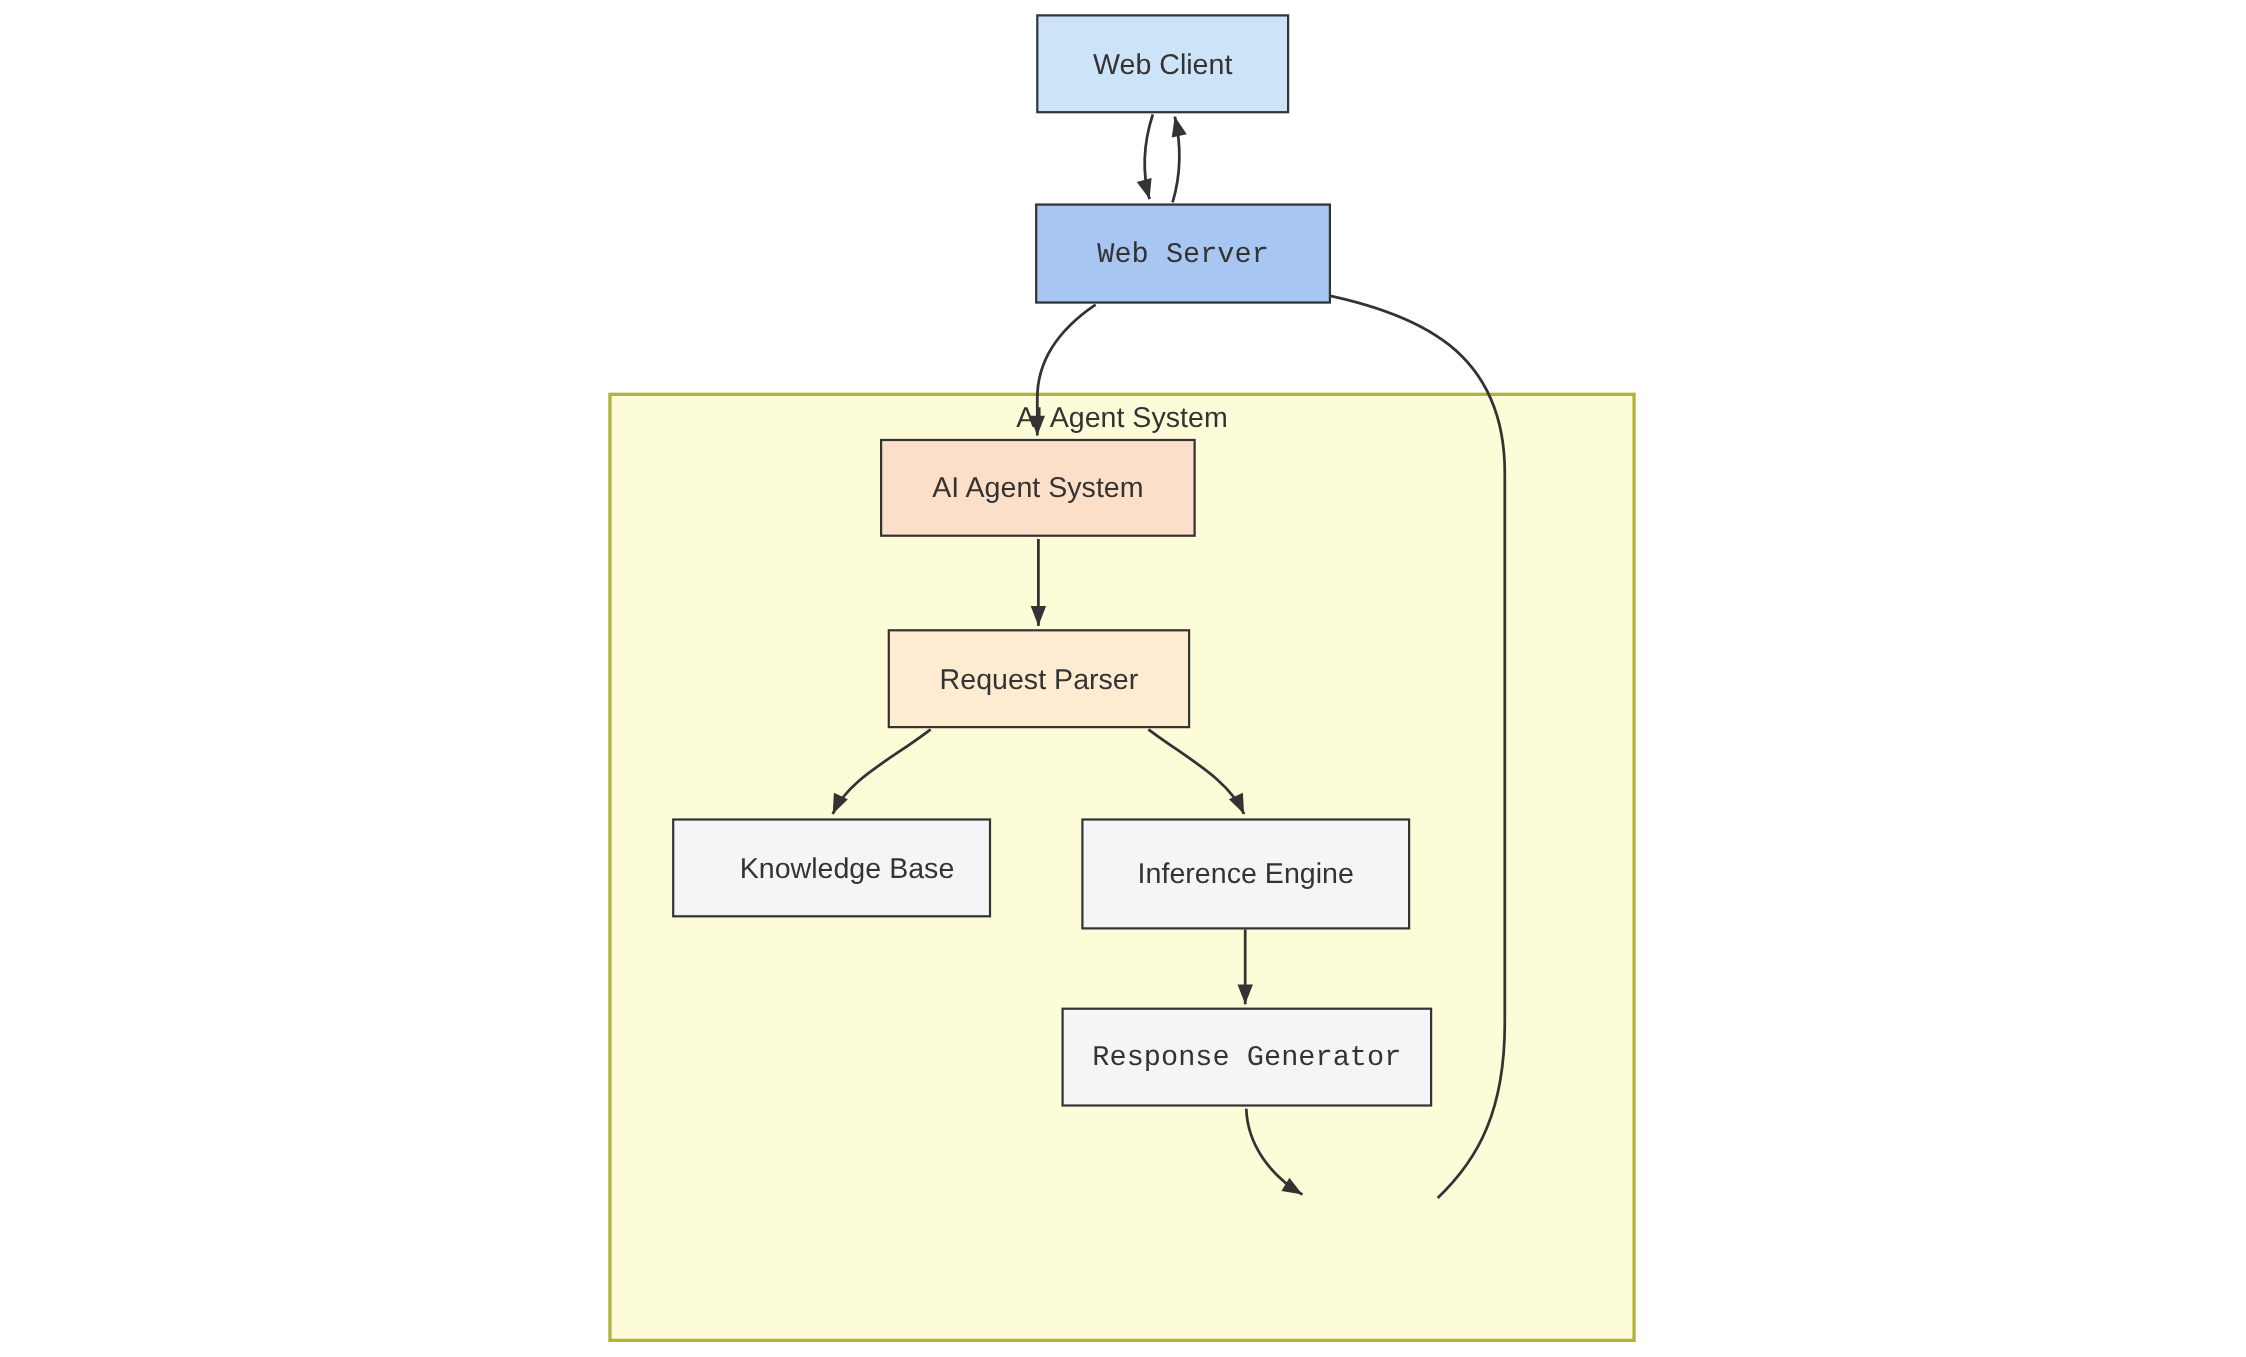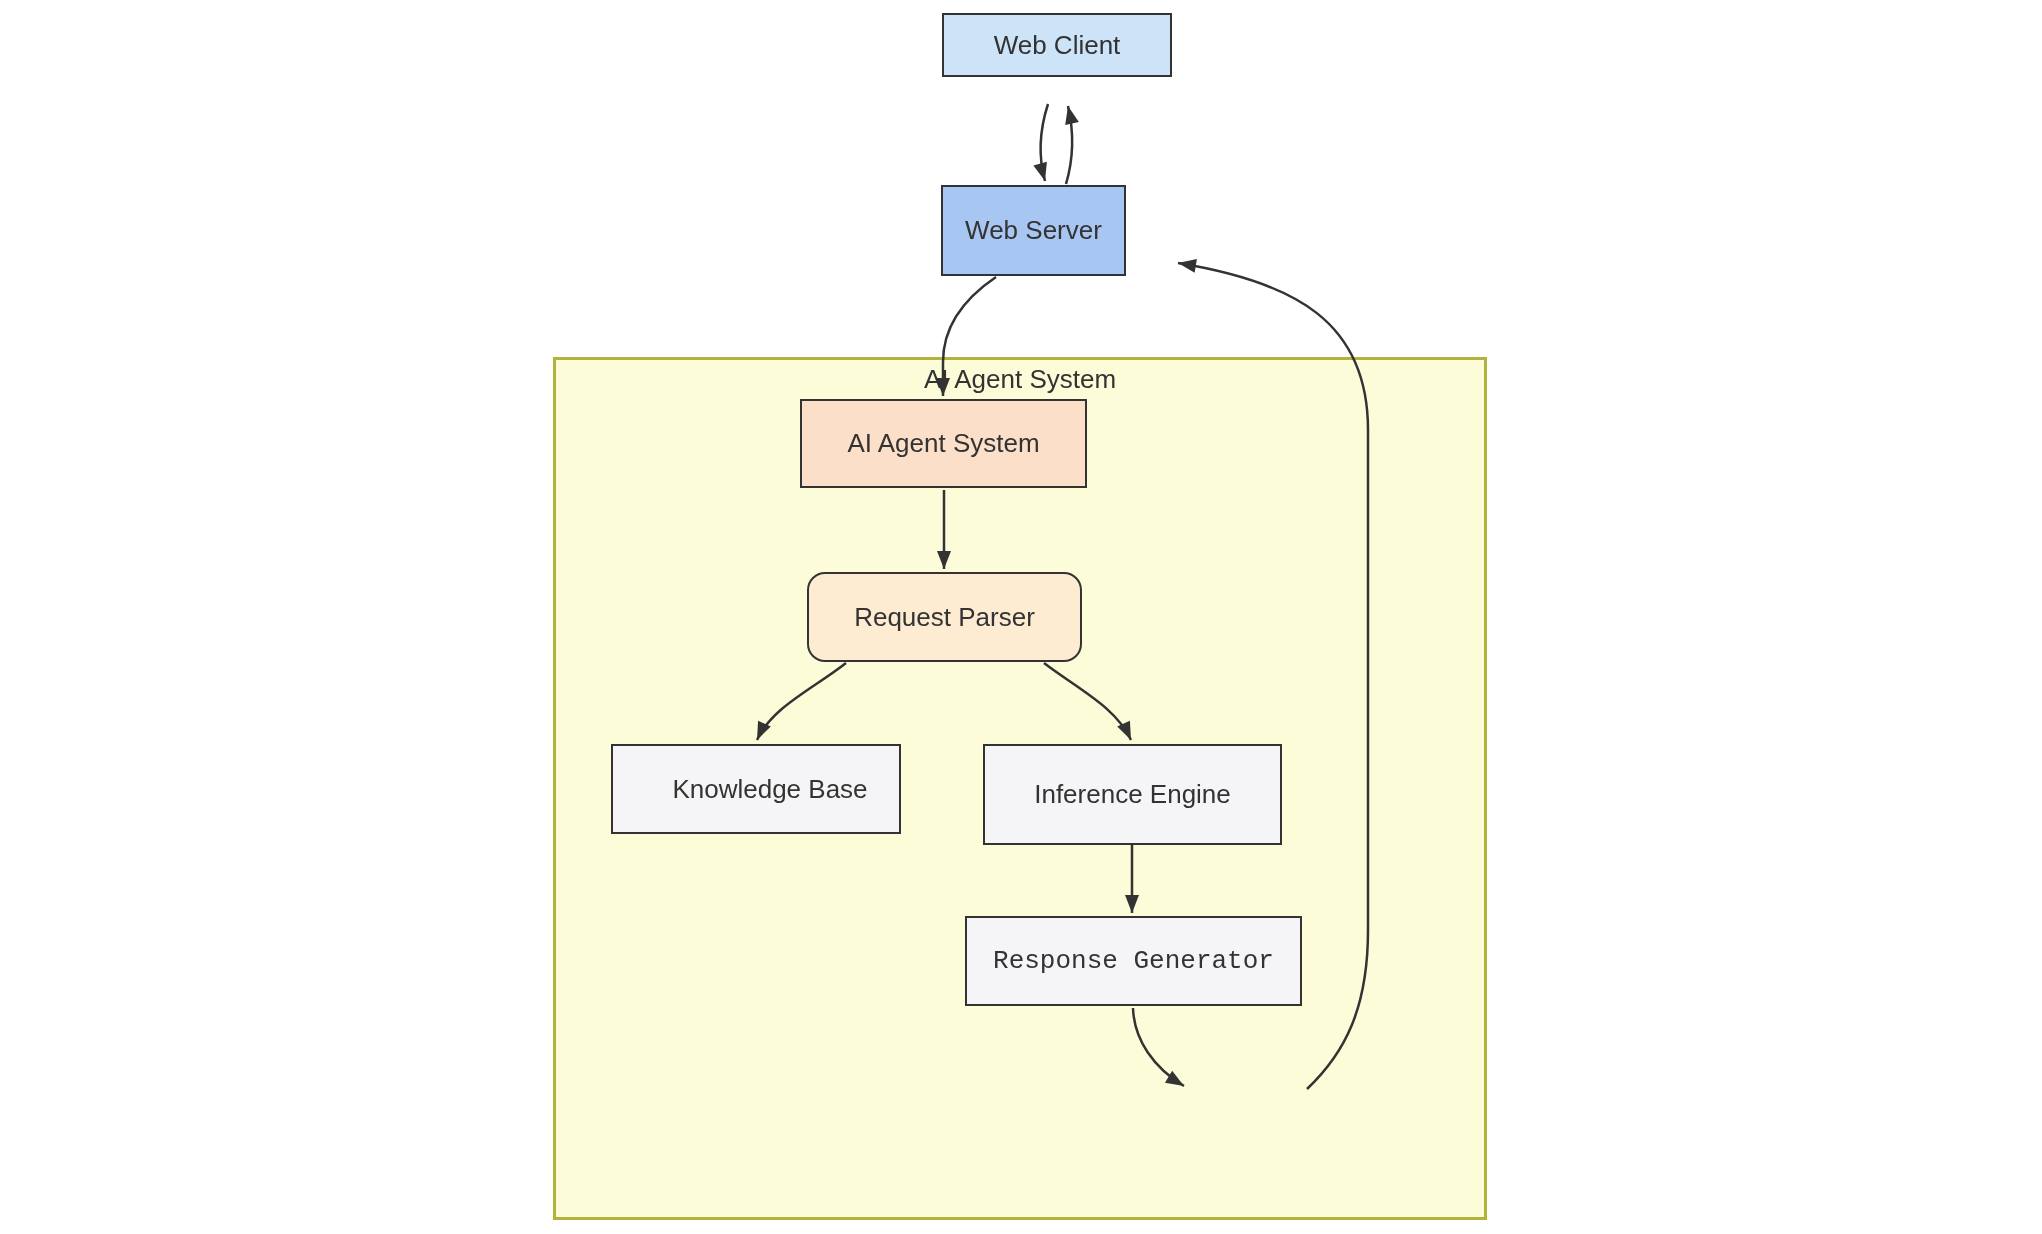--- a/index.html
+++ b/index.html
@@ -60,24 +60,24 @@
     box-sizing: border-box;
     border: 2.5px solid var(--node-border, #333333);
     display: flex;
     align-items: center;
     justify-content: center;
     font-size: 26px;
     color: var(--text, #333333);
     text-align: center;
     z-index: 4;
   }
-  .node--web-client        { left: 942px;  top: 13px;   width: 230px; height: 64px; background: var(--web-client-fill, #cde4f8); }
-  .node--web-server        { left: 941px;  top: 185px;  width: 185px; height: 91px; background: var(--web-server-fill, #a7c6f2); }
+  .node--web-client        { left: 942px;  top: 13px;   width: 230px; height: 90px; background: var(--web-client-fill, #cde4f8); }
+  .node--web-server        { left: 941px;  top: 185px;  width: 269px; height: 91px; background: var(--web-server-fill, #a7c6f2); font-family: Liberation Mono, monospace; }
   .node--ai-agent          { left: 800px;  top: 399px;  width: 287px; height: 89px; background: var(--agent-fill, #fcdfc8); }
-  .node--request-parser    { left: 807px;  top: 572px;  width: 275px; height: 90px; background: var(--cream-fill, #fdecd2); border-radius: 18px; }
+  .node--request-parser    { left: 807px;  top: 572px;  width: 275px; height: 90px; background: var(--cream-fill, #fdecd2); }
   .node--knowledge-base    { left: 611px;  top: 744px;  width: 290px; height: 90px; background: var(--gray-fill, #f5f5f7); padding-left: 28px; }
   .node--inference-engine  { left: 983px;  top: 744px;  width: 299px; height: 101px; background: var(--gray-fill, #f5f5f7); }
   .node--response-generator{ left: 965px;  top: 916px;  width: 337px; height: 90px; background: var(--gray-fill, #f5f5f7); font-family: Liberation Mono, monospace; }
   .node--response-formatter{ left: 1078px; top: 1089px; width: 339px; height: 90px; background: var(--cream-fill, #fdecd2); }
 </style>
 </head>
 <body>
 
 <div class="canvas">
 

